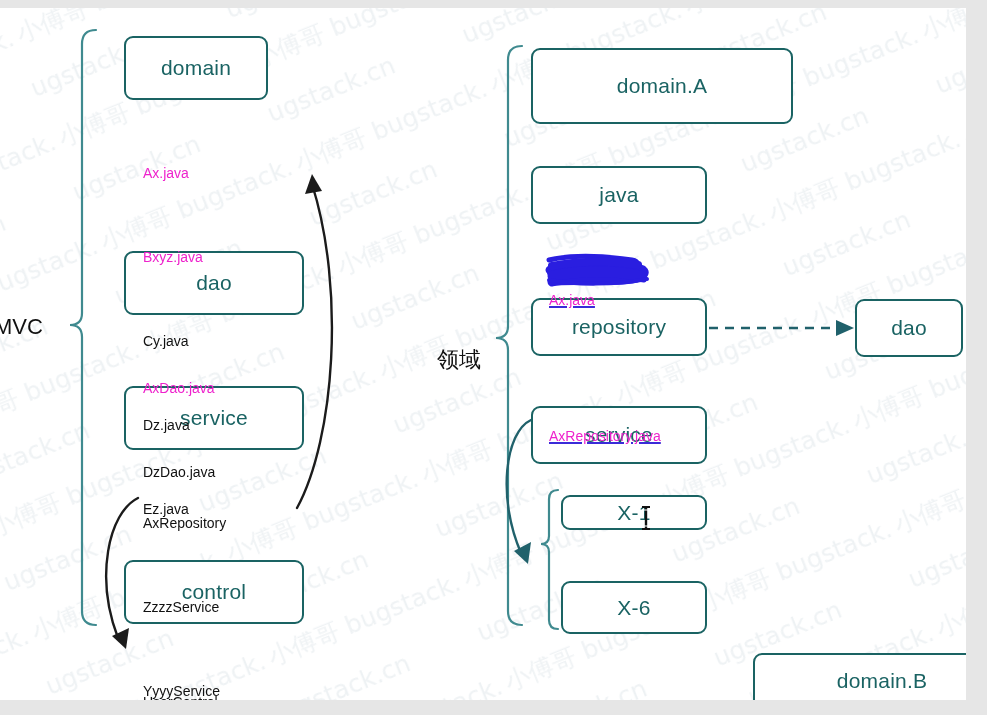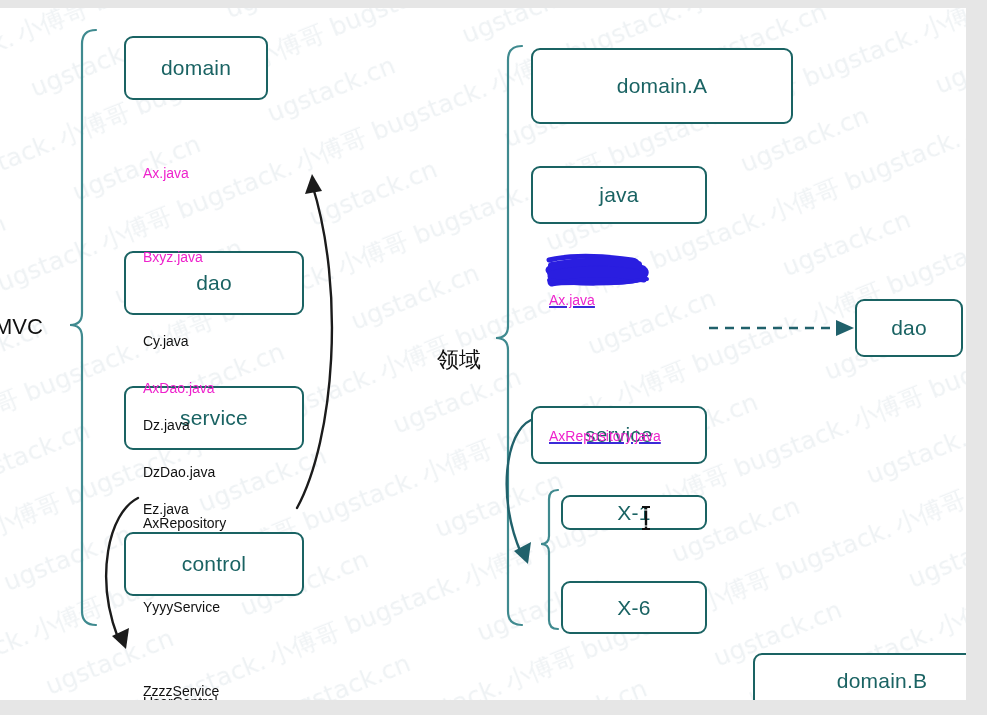--- a/index.html
+++ b/index.html
@@ -117,54 +117,57 @@
 
     <div class="node" style="left:124px;top:28px;width:144px;height:64px;">
       <span>domain</span>
     </div>
     <div class="node" style="left:124px;top:243px;width:180px;height:64px;">
       <span>dao</span>
     </div>
     <div class="node" style="left:124px;top:378px;width:180px;height:64px;">
       <span>service</span>
     </div>
-    <div class="node" style="left:124px;top:524px;width:180px;height:64px;">
+    <div class="node" style="left:124px;top:552px;width:180px;height:64px;">
       <span>control</span>
     </div>
 
     <div class="plain-text" style="left:143px;top:95px;">
       <div class="magenta">Ax.java</div>
       <div class="magenta">Bxyz.java</div>
       <div>Cy.java</div>
       <div>Dz.java</div>
       <div>Ez.java</div>
     </div>
 
     <div class="plain-text" style="left:143px;top:310px;">
       <div class="magenta">AxDao.java</div>
       <div>DzDao.java</div>
     </div>
 
     <div class="plain-text" style="left:143px;top:445px;">
       <div>AxRepository</div>
+      <div>ZzzzService</div>
       <div>YyyyService</div>
-      <div>ZzzzService</div>
     </div>
 
     <div class="plain-text" style="left:143px;top:624px;">
       <div>UserControl</div>
     </div>
 
     <div class="label-left" style="left:-6px;top:306px;">MVC</div>
 
     <div class="node" style="left:531px;top:40px;width:262px;height:76px;">
       <span>domain.A</span>
     </div>
     <div class="node" style="left:531px;top:158px;width:176px;height:58px;">
       <span>java</span>
+    </div>
+    <div class="node" style="left:531px;top:290px;width:176px;height:58px;">
+      <span>repository</span>
     </div>
     <div class="node" style="left:531px;top:398px;width:176px;height:58px;">
       <span>service</span>
     </div>
     <div class="node" style="left:561px;top:487px;width:146px;height:35px;">
       <span>X-1</span>
     </div>
     <div class="node" style="left:561px;top:573px;width:146px;height:53px;">
       <span>X-6</span>
     </div>

